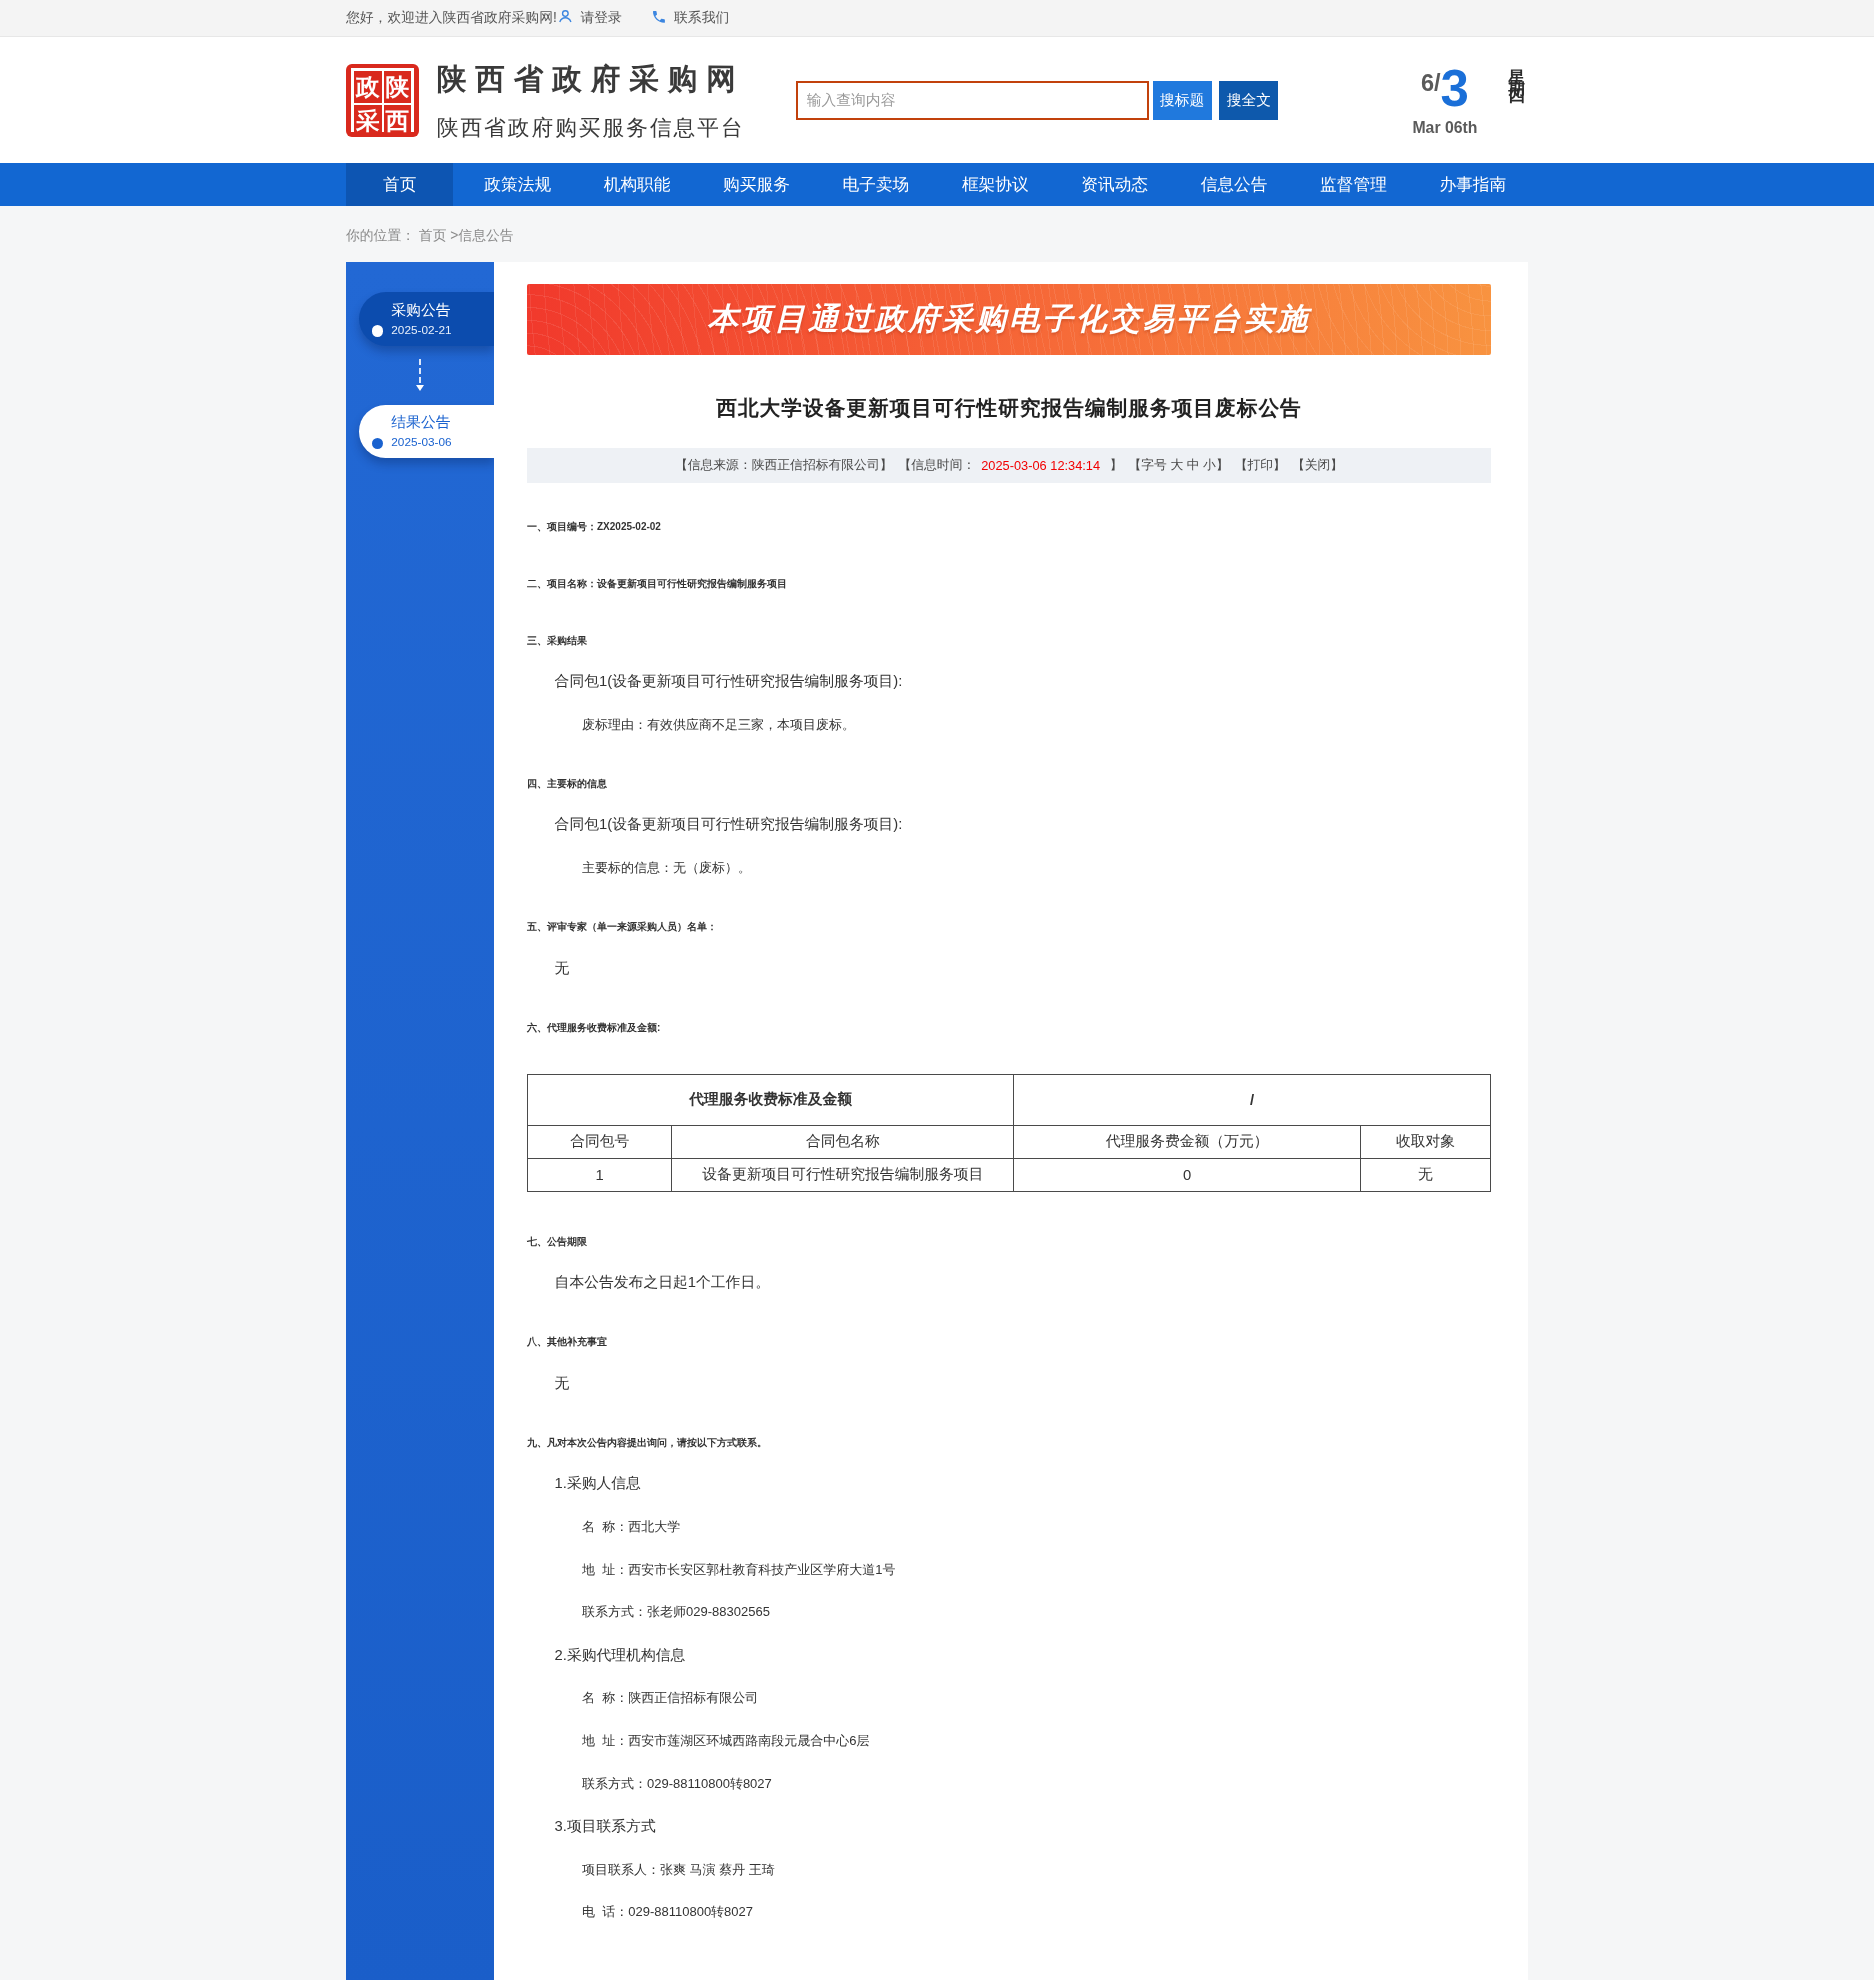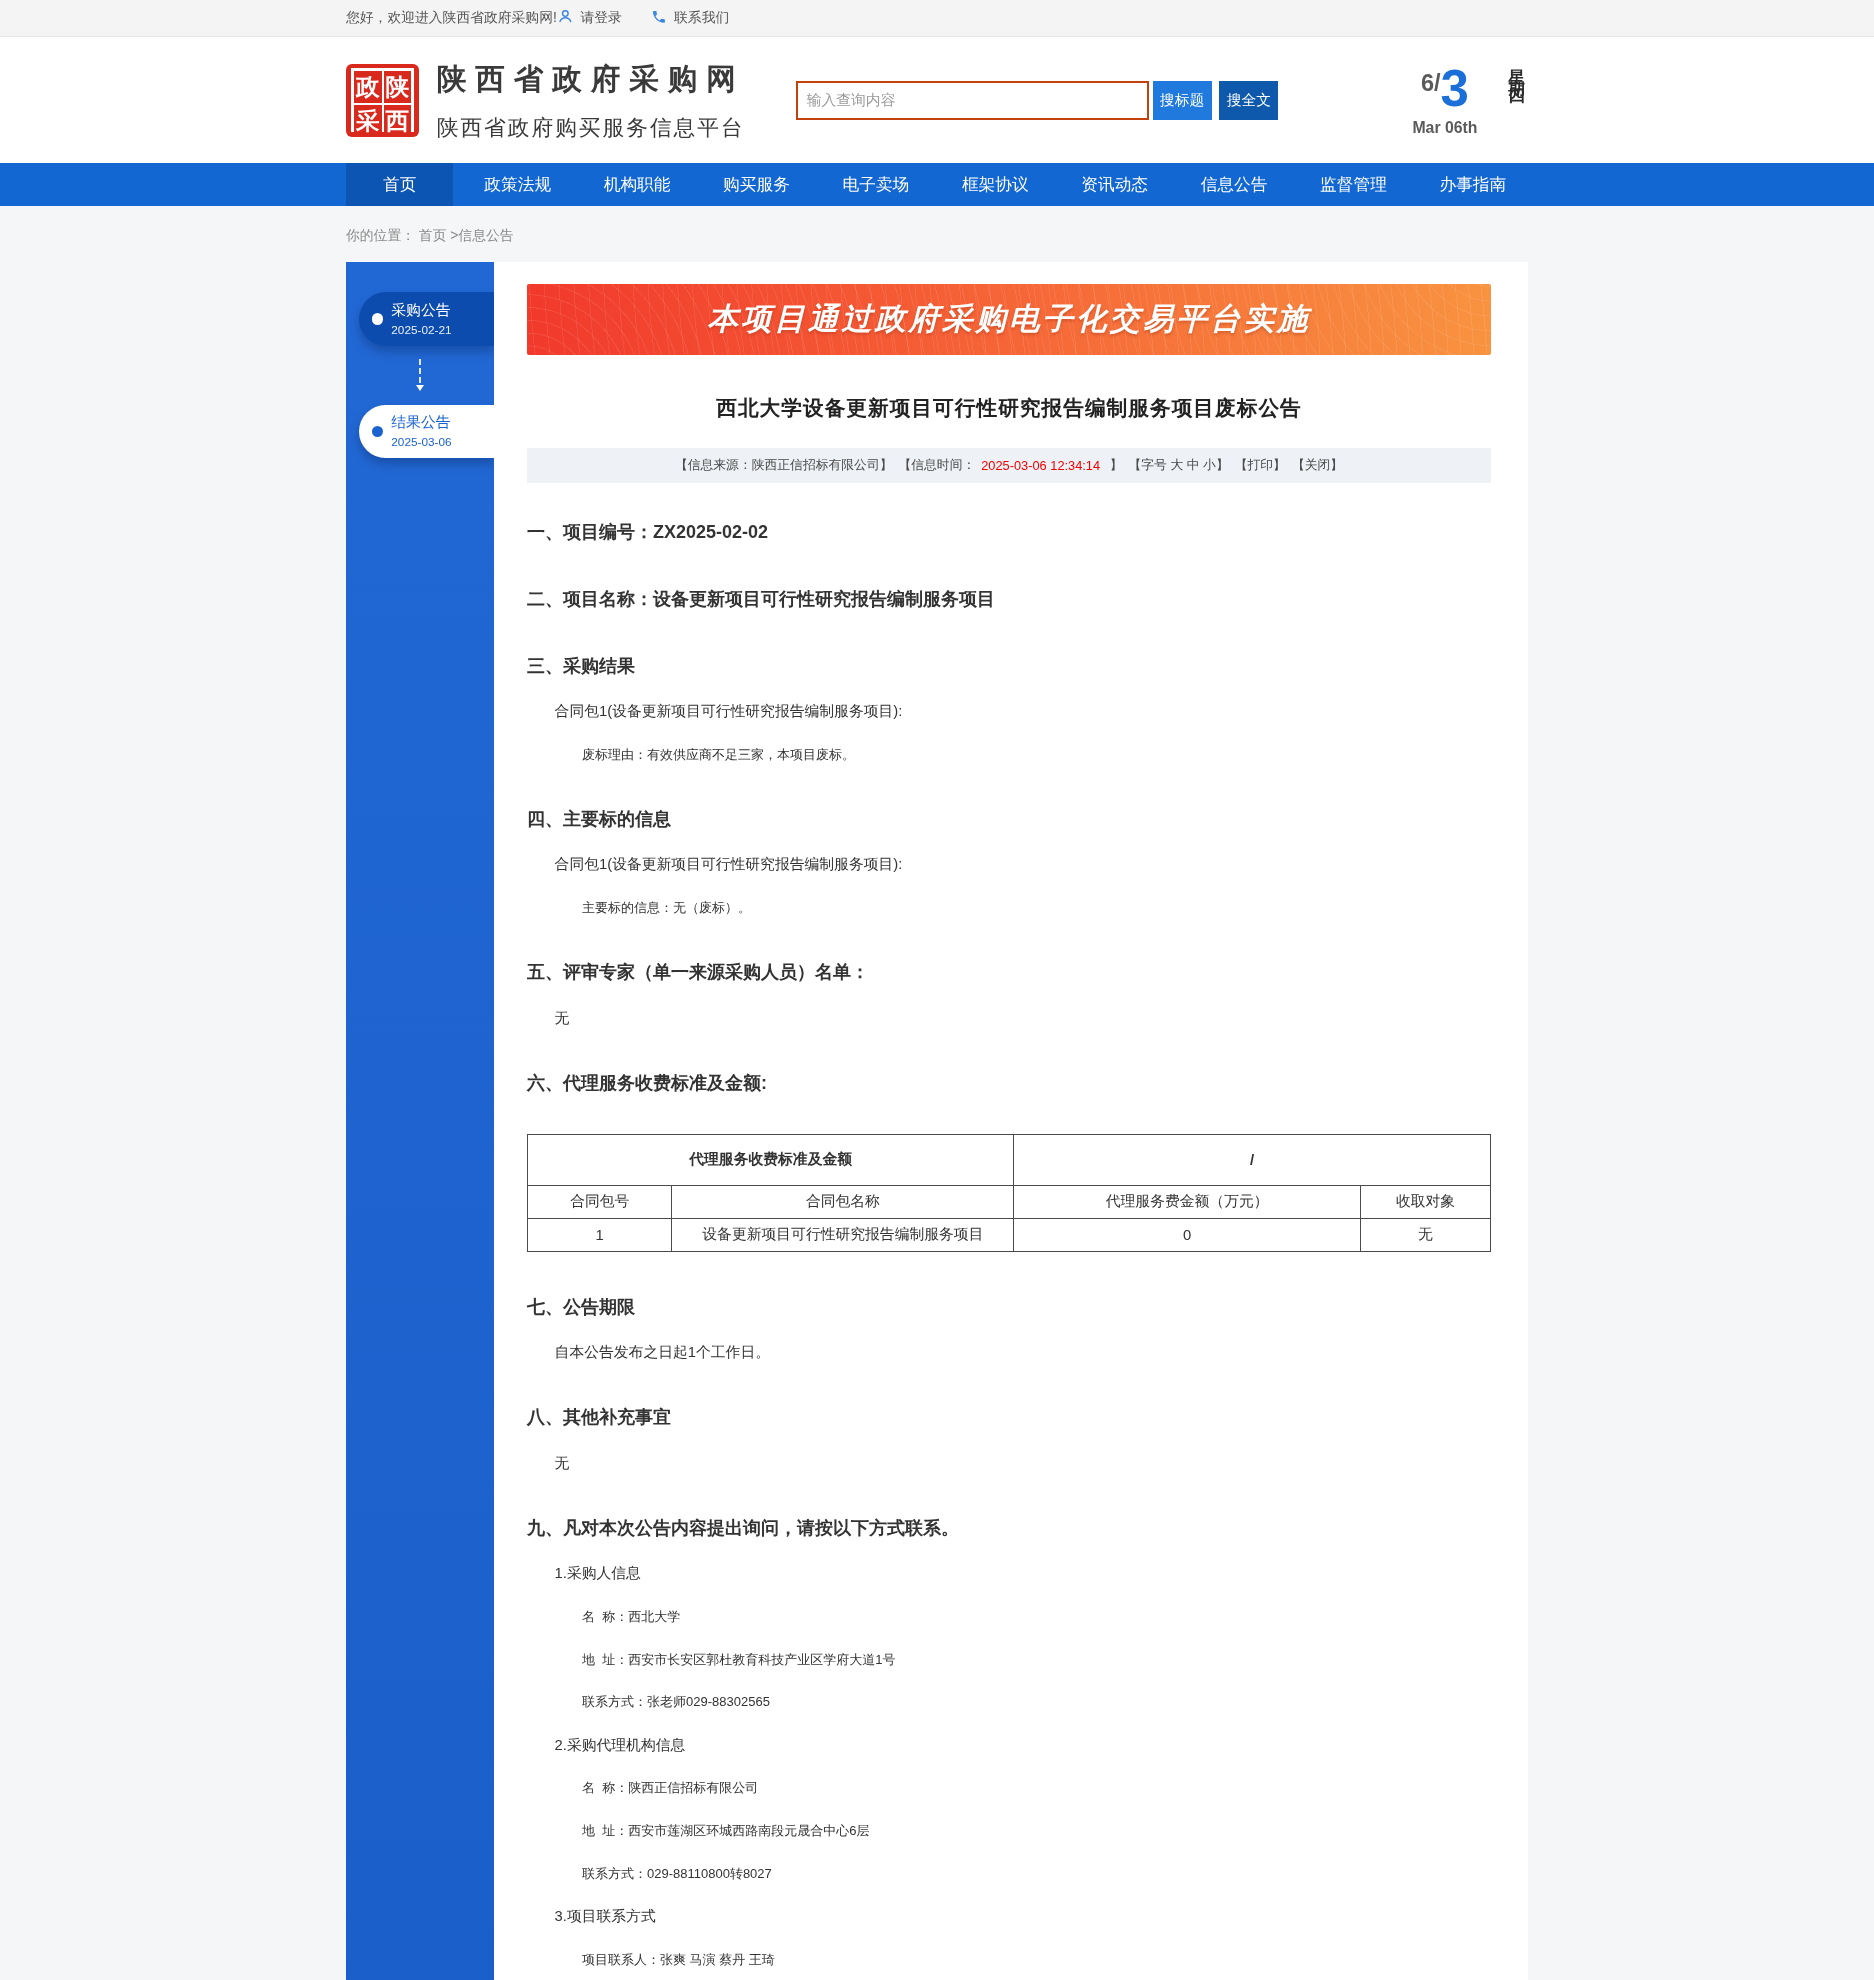--- a/index.html
+++ b/index.html
@@ -46,21 +46,21 @@
 
   
   .crumbrow { padding:19.7px 0 17.7px 0; }
   .crumb { font-size:13.8px; color:#8a8a8a; }
   .crumb .lnk { cursor:pointer; }
 
   
   .main { display:flex; align-items:stretch; }
   .sidebar { width:148px; flex:none; background:linear-gradient(180deg,#2268d4,#1a5ec9); padding-top:29.6px; }
   .side-pill { margin-left:12.8px; border-radius:29.6px 0 0 29.6px; padding:8.9px 5.9px 8.9px 12.8px; display:flex;
-               align-items:center; gap:7.9px; background:#0c4cae; box-shadow:0 5.9px 9.9px rgba(0,20,70,.28); cursor:pointer; }
+               align-items:flex-end; gap:7.9px; background:#0c4cae; box-shadow:0 5.9px 9.9px rgba(0,20,70,.28); cursor:pointer; }
   .side-pill .dot { width:11.8px; height:11.8px; border-radius:50%; background:#fff; flex:none; }
   .side-pill .texts { display:flex; flex-direction:column; }
   .side-pill .t { font-size:14.8px; color:#fff; }
   .side-pill .d { font-size:11.8px; color:#e8f0fb; margin-top:3px; }
   .side-pill.active { background:#fff; }
   .side-pill.active .dot { background:#1a62cf; }
   .side-pill.active .t, .side-pill.active .d { color:#1a62cf; }
   .side-connector { height:43px; display:flex; flex-direction:column; align-items:center; justify-content:center; margin:7.9px 0; }
   .side-connector .dash { width:0; height:23.6px; border-left:2px dashed rgba(255,255,255,.85); }
   .side-connector .arrow-head { width:0; height:0; border-left:4.9px solid transparent; border-right:4.9px solid transparent; border-top:6.9px solid #fff; margin-top:2px; }
@@ -73,21 +73,21 @@
               repeating-radial-gradient(circle at 0% 160%, rgba(255,255,255,.09) 0 1px, transparent 1px 12.8px),
               repeating-radial-gradient(circle at 100% -60%, rgba(255,255,255,.08) 0 1px, transparent 1px 14.8px),
               linear-gradient(90deg,#f1392c,#f66a38 55%,#f89340); }
   .article-title { text-align:center; font-size:20.7px; font-weight:bold; color:#222; margin-top:39px; letter-spacing:1px; }
   .meta { margin-top:25.6px; background:#eef1f5; height:35px; display:flex; align-items:center; justify-content:center;
           font-size:12.8px; color:#4a4a4a; }
   .meta span { margin:0 3px; white-space:pre; }
   .meta .red { color:#f20000; }
   .meta .ctl { cursor:pointer; }
 
-  .line-heading { font-weight:bold; font-size:18px; color:#333; margin-top:43px; }
+  .line-heading { font-weight:bold; font-size:10px; color:#333; margin-top:43px; }
   .line-heading.first { margin-top:37px; }
   .line-sub1 { margin-top:24.6px; padding-left:27.6px; font-size:14.8px; color:#333; white-space:pre-wrap; }
   .line-sub2 { margin-top:24.6px; padding-left:55px; font-size:13px; color:#333; white-space:pre-wrap; }
 
   .fee-table { width:100%; border-collapse:collapse; margin-top:39px; text-align:center; font-size:14.8px; color:#333; }
   .fee-table td { border:1px solid #4a4a4a; padding:3.9px; }
   .fee-table .mh { height:51px; font-weight:bold; }
   .fee-table .ch { height:33px; }
   .fee-table .dc { height:33px; }
 </style>

